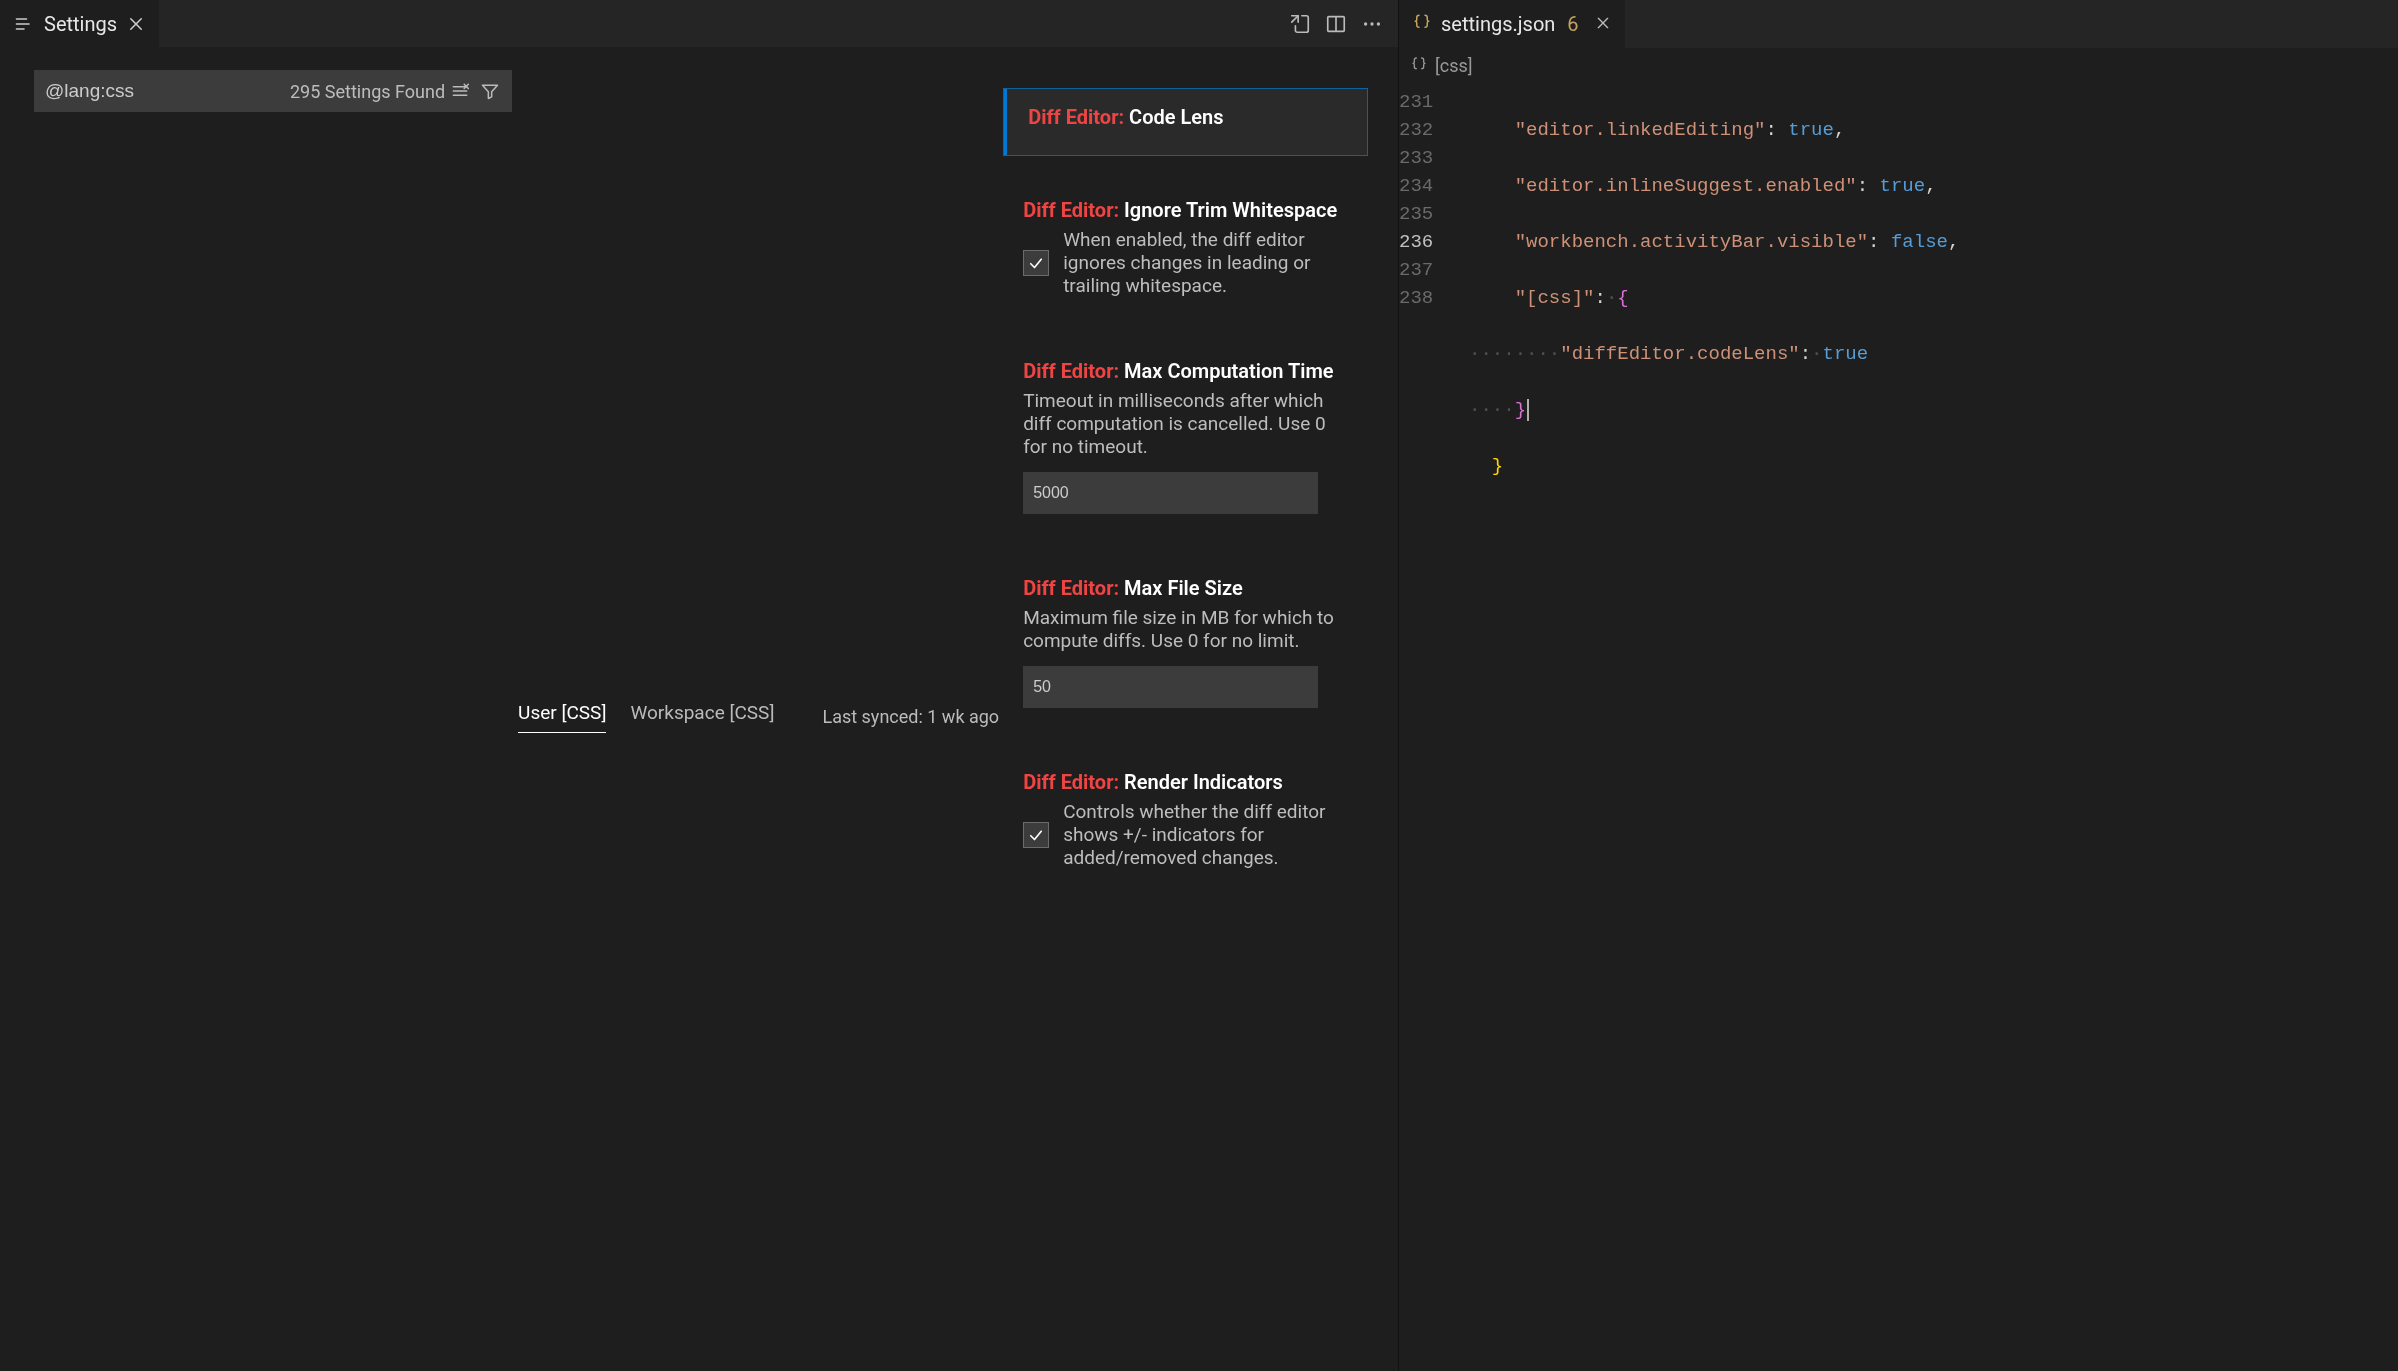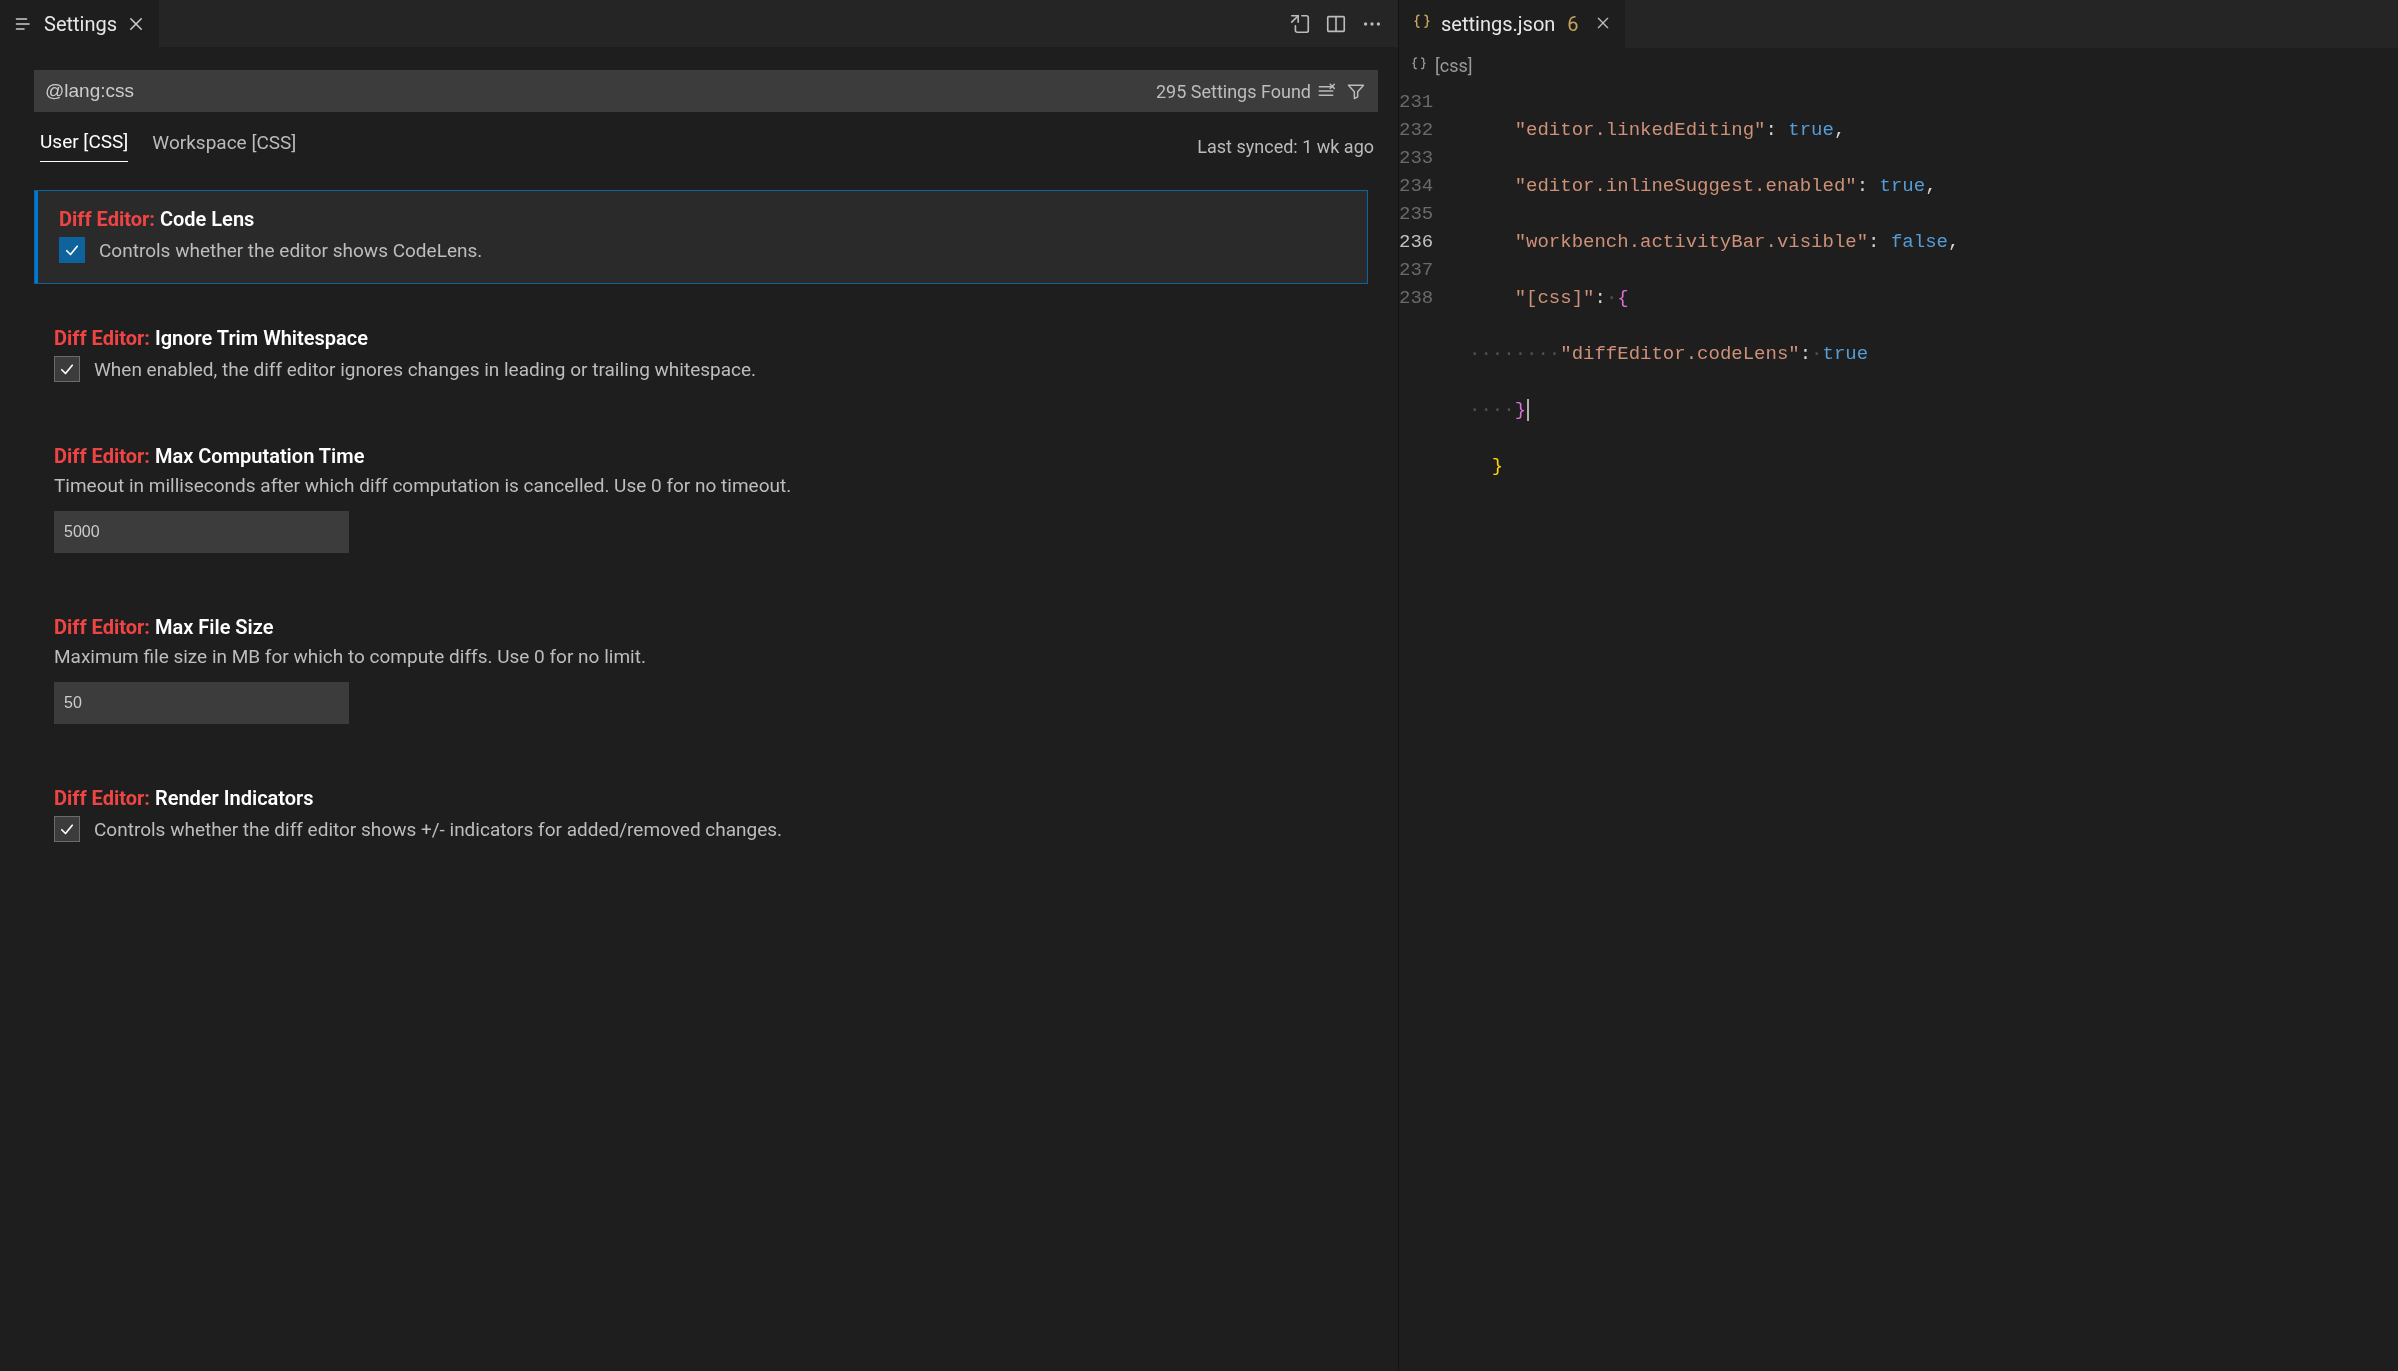--- a/index.html
+++ b/index.html
@@ -45,21 +45,21 @@
   .tab .icon { color: #ccc; display:flex; align-items:center; }
   .tab .close { color: #ccc; display:flex; align-items:center; cursor:pointer; }
   .tabbar .spacer { flex: 1; }
   .tabbar .action { width: 36px; height:36px; display:flex; align-items:center; justify-content:center; color:#bbb; cursor:pointer; }
 
   .settings-body {
     flex: 1;
     overflow: hidden;
     padding: 22px 20px 16px 34px;
     display: flex;
-    flex-direction: column;
+    flex-direction: row;
   }
   .search-row {
     position: relative;
     background: #3c3c3c;
     border: 1px solid #3c3c3c;
     display:flex;
     align-items:center;
     height: 42px;
     padding-left: 10px;
     padding-right: 6px;
@@ -335,28 +335,20 @@
           <span class="gear" style="top:18px;">
             <svg width="22" height="22" viewBox="0 0 24 24" fill="none" stroke="currentColor" stroke-width="1.8">
                 <circle cx="12" cy="12" r="3"></circle>
                 <path d="M19.4 15a1.65 1.65 0 0 0 .33 1.82l.06.06a2 2 0 1 1-2.83 2.83l-.06-.06a1.65 1.65 0 0 0-1.82-.33 1.65 1.65 0 0 0-1 1.51V21a2 2 0 1 1-4 0v-.09A1.65 1.65 0 0 0 9 19.4a1.65 1.65 0 0 0-1.82.33l-.06.06a2 2 0 1 1-2.83-2.83l.06-.06a1.65 1.65 0 0 0 .33-1.82 1.65 1.65 0 0 0-1.51-1H3a2 2 0 1 1 0-4h.09A1.65 1.65 0 0 0 4.6 9a1.65 1.65 0 0 0-.33-1.82l-.06-.06a2 2 0 1 1 2.83-2.83l.06.06A1.65 1.65 0 0 0 9 4.6 1.65 1.65 0 0 0 10 3.09V3a2 2 0 1 1 4 0v.09c0 .66.39 1.26 1 1.51a1.65 1.65 0 0 0 1.82-.33l.06-.06a2 2 0 1 1 2.83 2.83l-.06.06A1.65 1.65 0 0 0 19.4 9c.25.61.85 1 1.51 1H21a2 2 0 1 1 0 4h-.09a1.65 1.65 0 0 0-1.51 1z"></path>
               </svg>
           </span>
           <div class="setting focused">
             <div class="title">
               <span class="cat">Diff Editor:</span>
               <span class="name">Code Lens</span>
-            </div>
-            <div class="check-row">
-              <div class="checkbox">
-                <svg viewBox="0 0 24 24">
-                    <polyline class="checkmark" points="5 13 10 18 19 7"></polyline>
-                  </svg>
-              </div>
-              <div class="desc">Controls whether the editor shows CodeLens.</div>
             </div>
           </div>
         </div>
 
         <div class="setting">
           <div class="title">
             <span class="cat">Diff Editor:</span>
             <span class="name">Ignore Trim Whitespace</span>
           </div>
           <div class="check-row">

